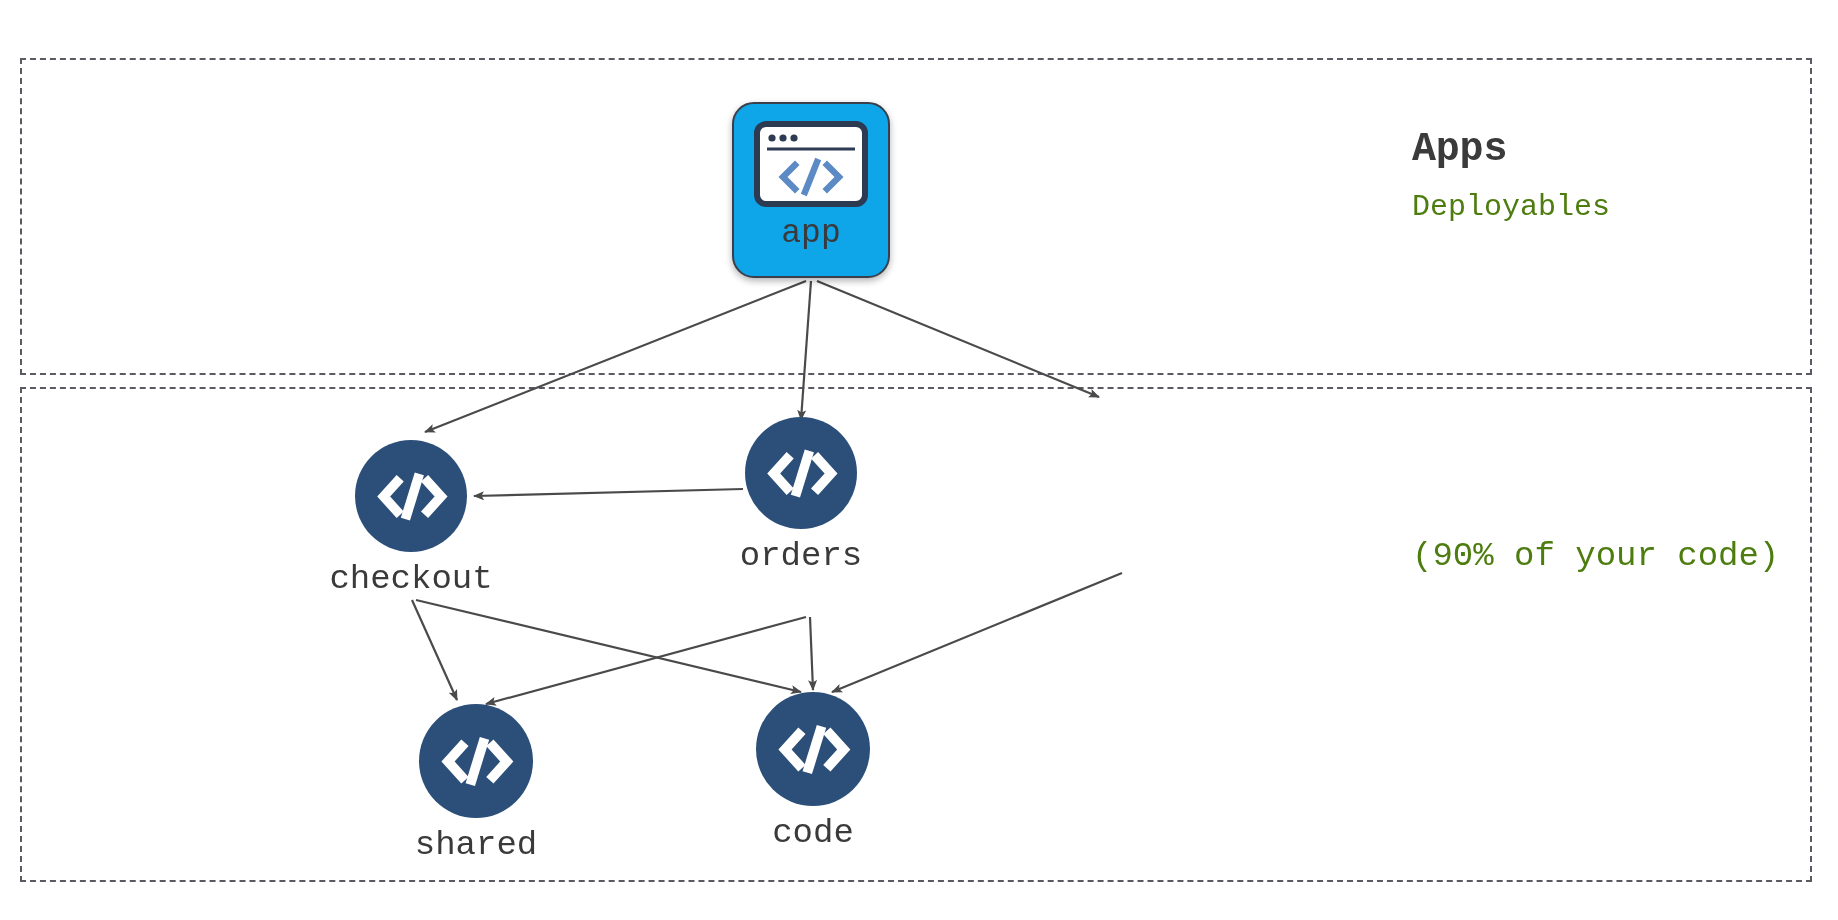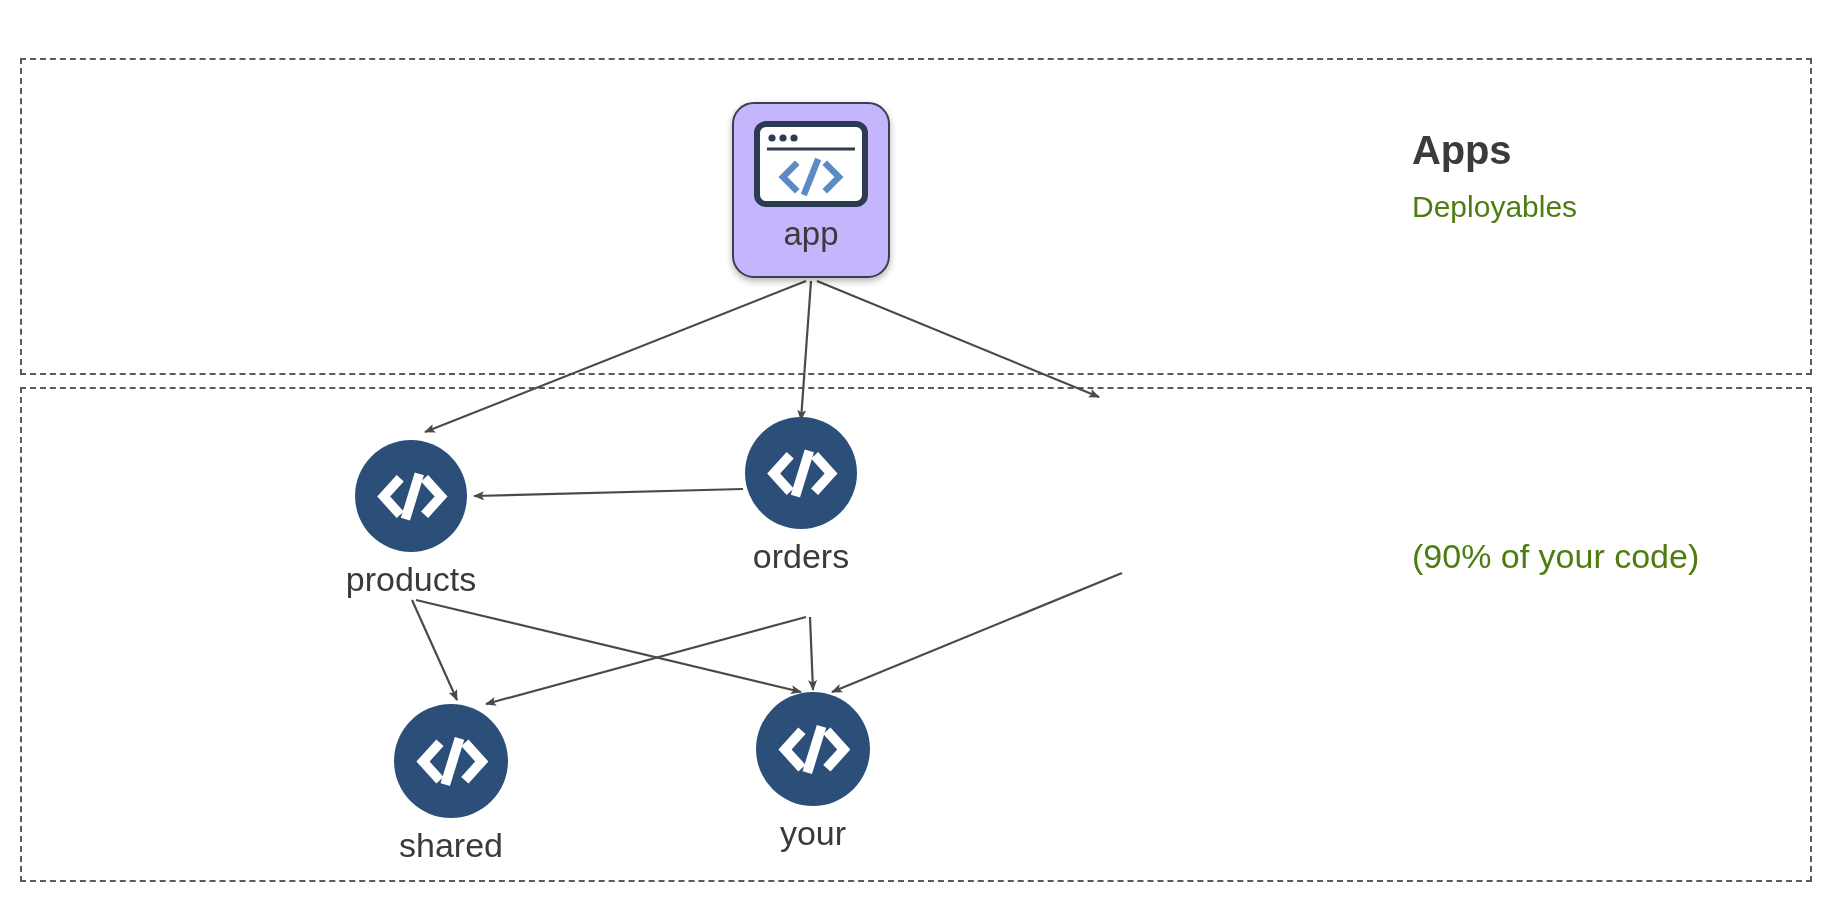--- a/index.html
+++ b/index.html
@@ -5,21 +5,21 @@
   html, body {
     margin: 0;
     padding: 0;
     background: #ffffff;
   }
   #canvas {
     position: relative;
     width: 1838px;
     height: 920px;
     background: #ffffff;
-    font-family: Liberation Sans, sans-serif;
+    font-family: Liberation Mono, monospace;
     overflow: hidden;
   }
 
   
   .zone {
     position: absolute;
     border: 2px dashed #5a5a62;
     box-sizing: border-box;
     background: transparent;
   }
@@ -52,21 +52,21 @@
     left: 0; top: 0;
     width: 1838px; height: 920px;
     pointer-events: none;
   }
 
   
   #node-app {
     position: absolute;
     left: 732px; top: 102px;
     width: 158px; height: 176px;
-    background: #c4b5fd;
+    background: #0ea5e9;
     border: 2px solid #3a3f4b;
     border-radius: 22px;
     box-shadow: 0 3px 7px rgba(0,0,0,0.30);
     display: flex;
     flex-direction: column;
     align-items: center;
     justify-content: flex-start;
     box-sizing: border-box;
   }
   .browser-icon {
@@ -167,38 +167,38 @@
   <div class="lib-node" id="node-products" style="left: 355px; top: 440px; width: 112px;">
     <div class="lib-circle" style="width: 112px; height: 112px; background: rgb(43, 79, 120);">
       <svg class="code-glyph" viewBox="0 0 100 100" style="width: 87px; height: 87px;">
         <g stroke="#ffffff" stroke-width="11" stroke-linecap="butt" fill="none">
           <polyline points="37,29 18,50 37,71"></polyline>
           <line x1="59" y1="24" x2="43" y2="76"></line>
           <polyline points="65,29 84,50 65,71"></polyline>
         </g>
       </svg>
     </div>
-    <div class="lib-label">products</div>
+    <div class="lib-label">checkout</div>
   </div>
 
   <div class="lib-node" id="node-orders" style="left: 745px; top: 417px; width: 112px;">
     <div class="lib-circle" style="width: 112px; height: 112px; background: rgb(43, 79, 120);">
       <svg class="code-glyph" viewBox="0 0 100 100" style="width: 87px; height: 87px;">
         <g stroke="#ffffff" stroke-width="11" stroke-linecap="butt" fill="none">
           <polyline points="37,29 18,50 37,71"></polyline>
           <line x1="59" y1="24" x2="43" y2="76"></line>
           <polyline points="65,29 84,50 65,71"></polyline>
         </g>
       </svg>
     </div>
     <div class="lib-label">orders</div>
   </div>
 
 
-  <div class="lib-node" id="node-shared" style="left: 394px; top: 704px; width: 114px;">
+  <div class="lib-node" id="node-shared" style="left: 419px; top: 704px; width: 114px;">
     <div class="lib-circle" style="width: 114px; height: 114px; background: rgb(43, 79, 120);">
       <svg class="code-glyph" viewBox="0 0 100 100" style="width: 89px; height: 89px;">
         <g stroke="#ffffff" stroke-width="11" stroke-linecap="butt" fill="none">
           <polyline points="37,29 18,50 37,71"></polyline>
           <line x1="59" y1="24" x2="43" y2="76"></line>
           <polyline points="65,29 84,50 65,71"></polyline>
         </g>
       </svg>
     </div>
     <div class="lib-label">shared</div>
@@ -207,16 +207,16 @@
   <div class="lib-node" id="node-core" style="left: 756px; top: 692px; width: 114px;">
     <div class="lib-circle" style="width: 114px; height: 114px; background: rgb(43, 79, 120);">
       <svg class="code-glyph" viewBox="0 0 100 100" style="width: 89px; height: 89px;">
         <g stroke="#ffffff" stroke-width="11" stroke-linecap="butt" fill="none">
           <polyline points="37,29 18,50 37,71"></polyline>
           <line x1="59" y1="24" x2="43" y2="76"></line>
           <polyline points="65,29 84,50 65,71"></polyline>
         </g>
       </svg>
     </div>
-    <div class="lib-label">your</div>
+    <div class="lib-label">code</div>
   </div>
 
 </div>
 
 </body></html>

